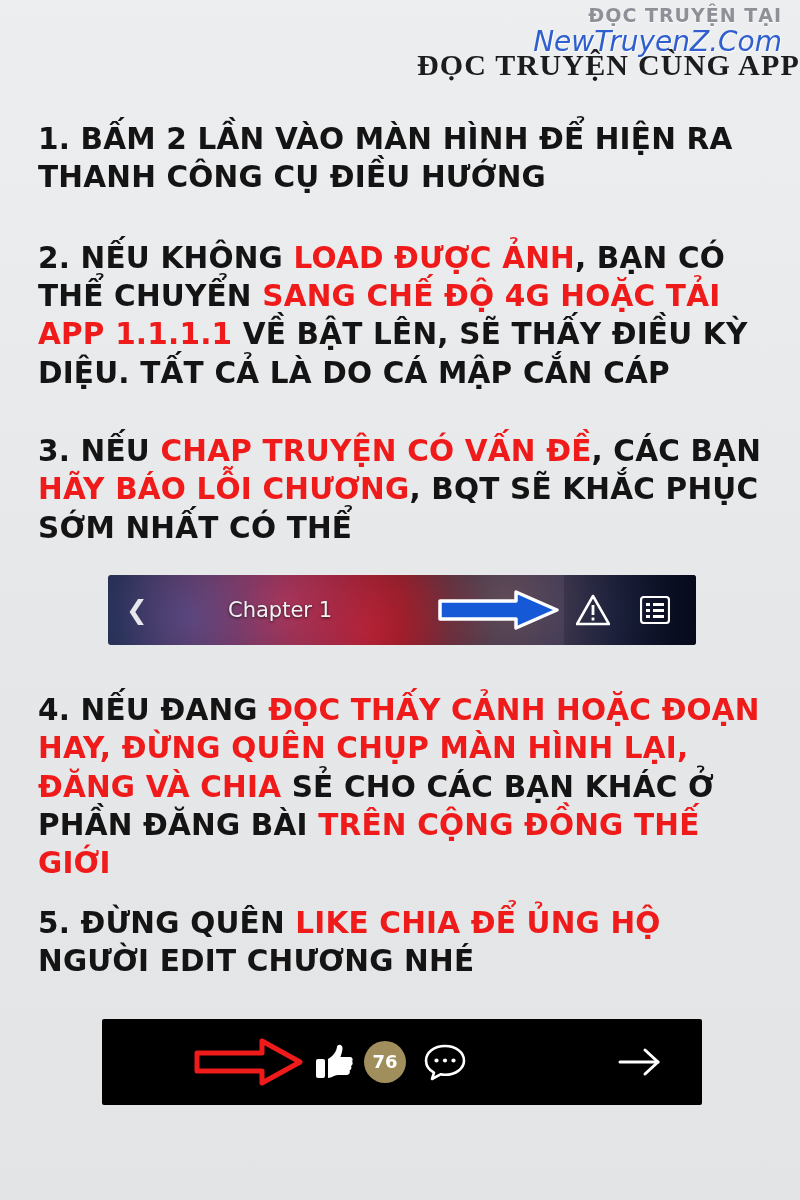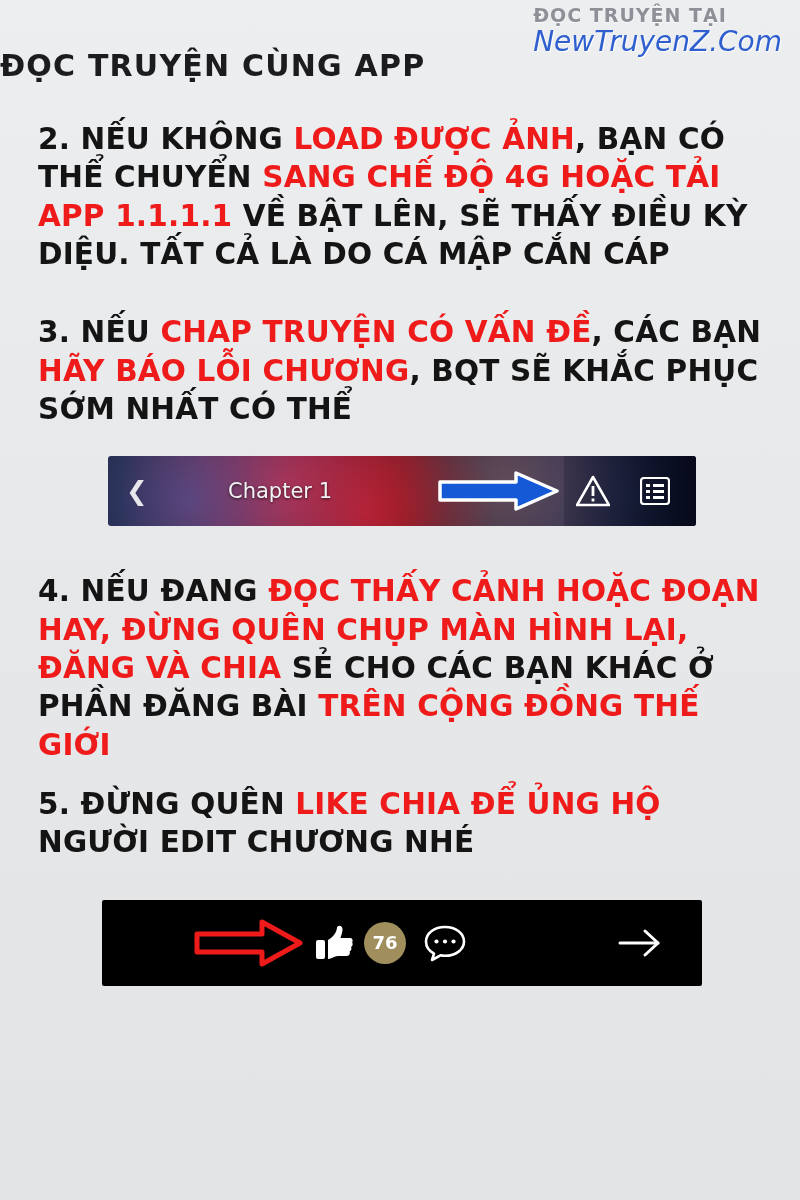--- a/index.html
+++ b/index.html
@@ -13,21 +13,21 @@
   .page {
     position: relative;
     width: 800px; height: 1200px;
     background: linear-gradient(180deg, #edeef0 0%, #e6e7e9 55%, #e3e4e6 100%);
   }
 
   
   .watermark {
     position: absolute;
     top: 6px; right: 18px;
-    text-align: left;
+    text-align: right;
     line-height: 1.0;
     user-select: none;
   }
   .watermark .wm-top {
     font-size: 19px;
     font-weight: 700;
     letter-spacing: 1px;
     color: #8d9096;
     text-shadow: 0 1px 0 #fbfbfc;
   }
@@ -38,25 +38,26 @@
     font-style: italic;
     color: #2f5fcf;
     letter-spacing: 0px;
     text-shadow: 1px 1px 0 #ffffff;
   }
 
   
   .title {
     position: absolute;
     top: 48px; left: 0; right: 0;
-    text-align: left;
+    text-align: right;
     font-size: 30px;
     font-weight: 700;
     letter-spacing: 1.2px;
     color: #1c1c1e;
+    font-family: Liberation Serif, serif;
   }
 
   
   .content {
     position: absolute;
     top: 120px;
     left: 38px;
     right: 34px;
   }
   .item {
@@ -158,20 +159,21 @@
 
   <div class="watermark">
     <div class="wm-top">ĐỌC TRUYỆN TẠI</div>
     <div class="wm-main">NewTruyenZ.Com</div>
   </div>
 
   <div class="title">ĐỌC TRUYỆN CÙNG APP</div>
 
   <div class="content">
 
+    <div class="item gap-1" id="item-1"><span>1. BẤM 2 LẦN VÀO MÀN HÌNH ĐỂ HIỆN RA THANH CÔNG CỤ ĐIỀU HƯỚNG</span></div>
 
     <div class="item gap-2" id="item-2"><span>2. NẾU KHÔNG </span><span class="red">LOAD ĐƯỢC ẢNH</span><span>, BẠN CÓ THỂ CHUYỂN </span><span class="red">SANG CHẾ ĐỘ 4G HOẶC TẢI APP 1.1.1.1</span><span> VỀ BẬT LÊN, SẼ THẤY ĐIỀU KỲ DIỆU. TẤT CẢ LÀ DO CÁ MẬP CẮN CÁP</span></div>
 
     <div class="item gap-3" id="item-3"><span>3. NẾU </span><span class="red">CHAP TRUYỆN CÓ VẤN ĐỀ</span><span>, CÁC BẠN </span><span class="red">HÃY BÁO LỖI CHƯƠNG</span><span>, BQT SẼ KHẮC PHỤC SỚM NHẤT CÓ THỂ</span></div>
 
     <div style="height:18px"></div>
     <div class="chapter-banner">
       <div class="cb-dark-right"></div>
       <div class="cb-back">❮</div>
       <div class="cb-label">Chapter 1</div>

